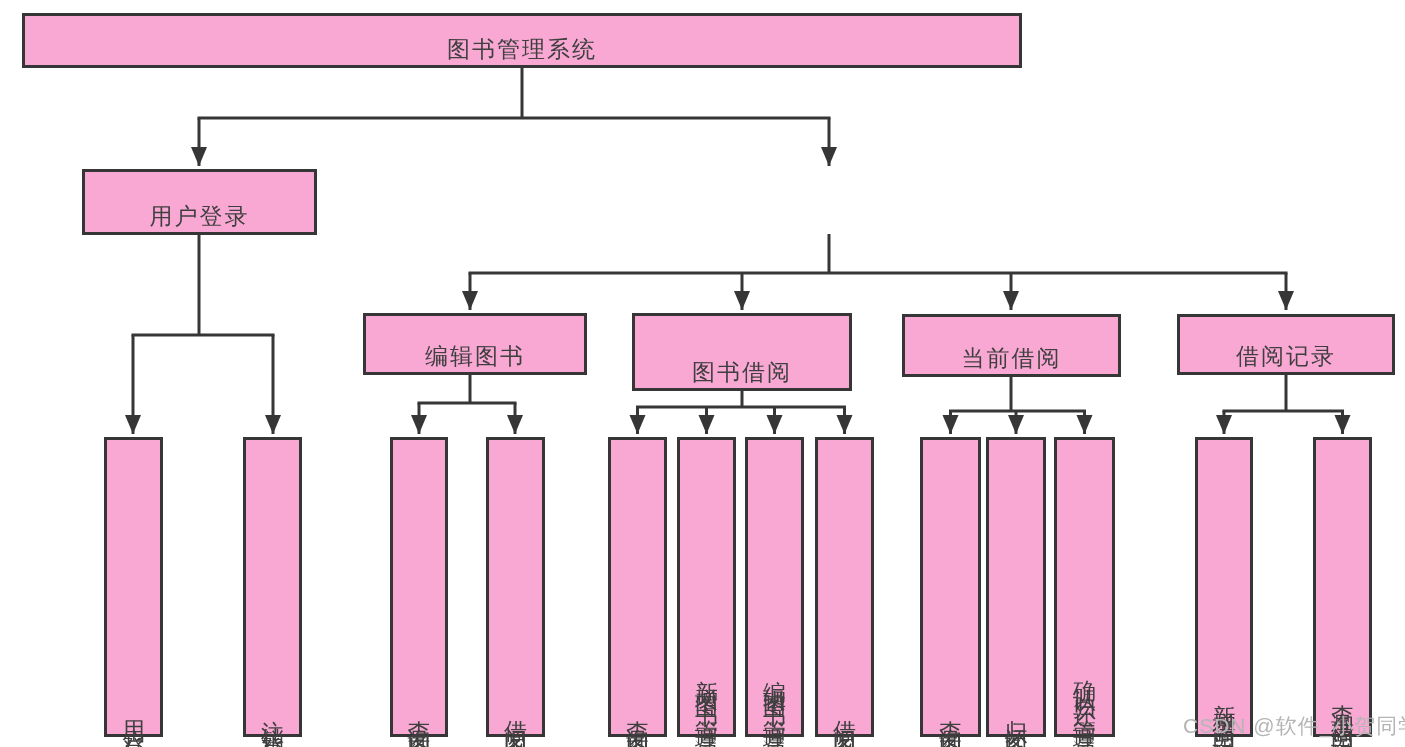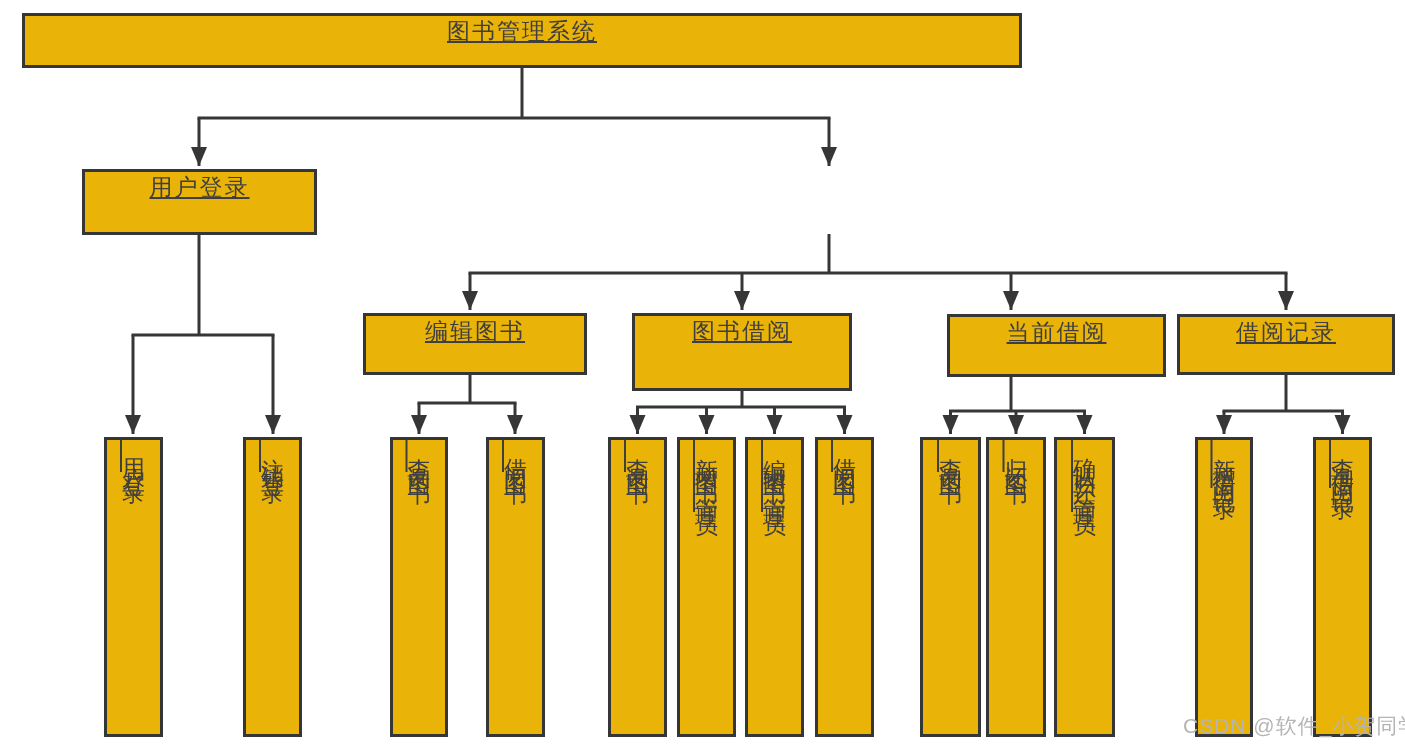--- a/index.html
+++ b/index.html
@@ -14,28 +14,27 @@
     width: 1405px; height: 747px;
     background: #ffffff;
   }
   svg.connectors {
     position: absolute; left: 0; top: 0;
     width: 1405px; height: 747px;
     pointer-events: none;
   }
   .box {
     position: absolute;
-    background: #eab308;
+    background: #f9a8d4;
     border: 3px solid #363636;
     box-sizing: border-box;
     display: flex;
-    align-items: flex-start;
+    align-items: flex-end;
     justify-content: center;
     color: #3f3f3f;
-    text-decoration: underline;
   }
   .h-box span {
     font-size: 23px;
     letter-spacing: 2px;
     white-space: nowrap;
   }
   .v-box span {
     writing-mode: vertical-rl;
     text-orientation: mixed;
     font-size: 23px;
@@ -127,21 +126,21 @@
   <div class="box h-box" style="left:82px; top:169px; width:235px; height:66px;">
     <span>用户登录</span>
   </div>
 
   <div class="box h-box" style="left:363px; top:313px; width:224px; height:62px;">
     <span>编辑图书</span>
   </div>
   <div class="box h-box" style="left:632px; top:313px; width:220px; height:78px;">
     <span>图书借阅</span>
   </div>
-  <div class="box h-box" style="left:902px; top:314px; width:219px; height:63px;margin-left:45px;">
+  <div class="box h-box" style="left:902px; top:314px; width:219px; height:63px;">
     <span>当前借阅</span>
   </div>
   <div class="box h-box" style="left:1177px; top:314px; width:218px; height:61px;">
     <span>借阅记录</span>
   </div>
 
   <div class="box v-box" style="left:104px; top:437px; width:59px; height:300px;">
     <span>用户登录</span>
   </div>
   <div class="box v-box" style="left:243px; top:437px; width:59px; height:300px;">

